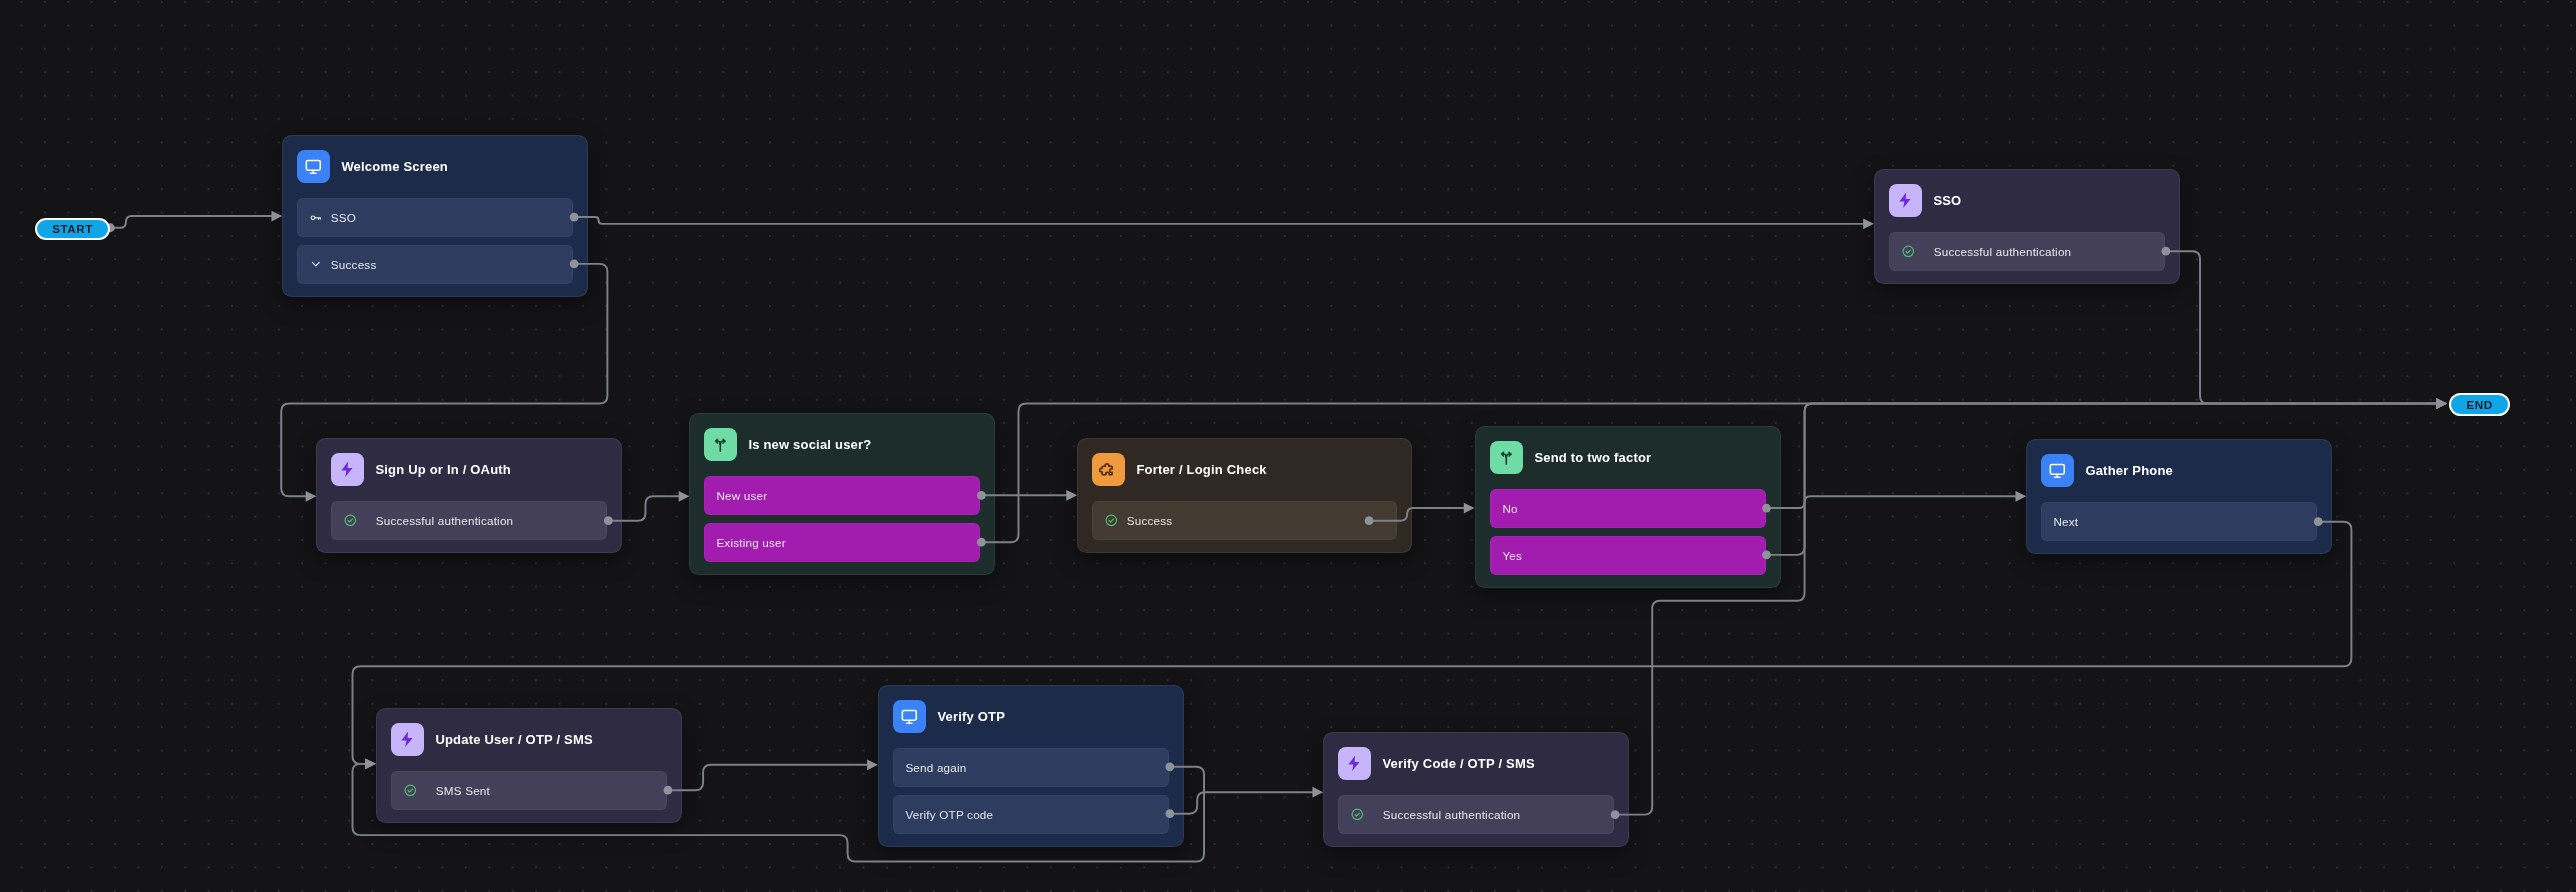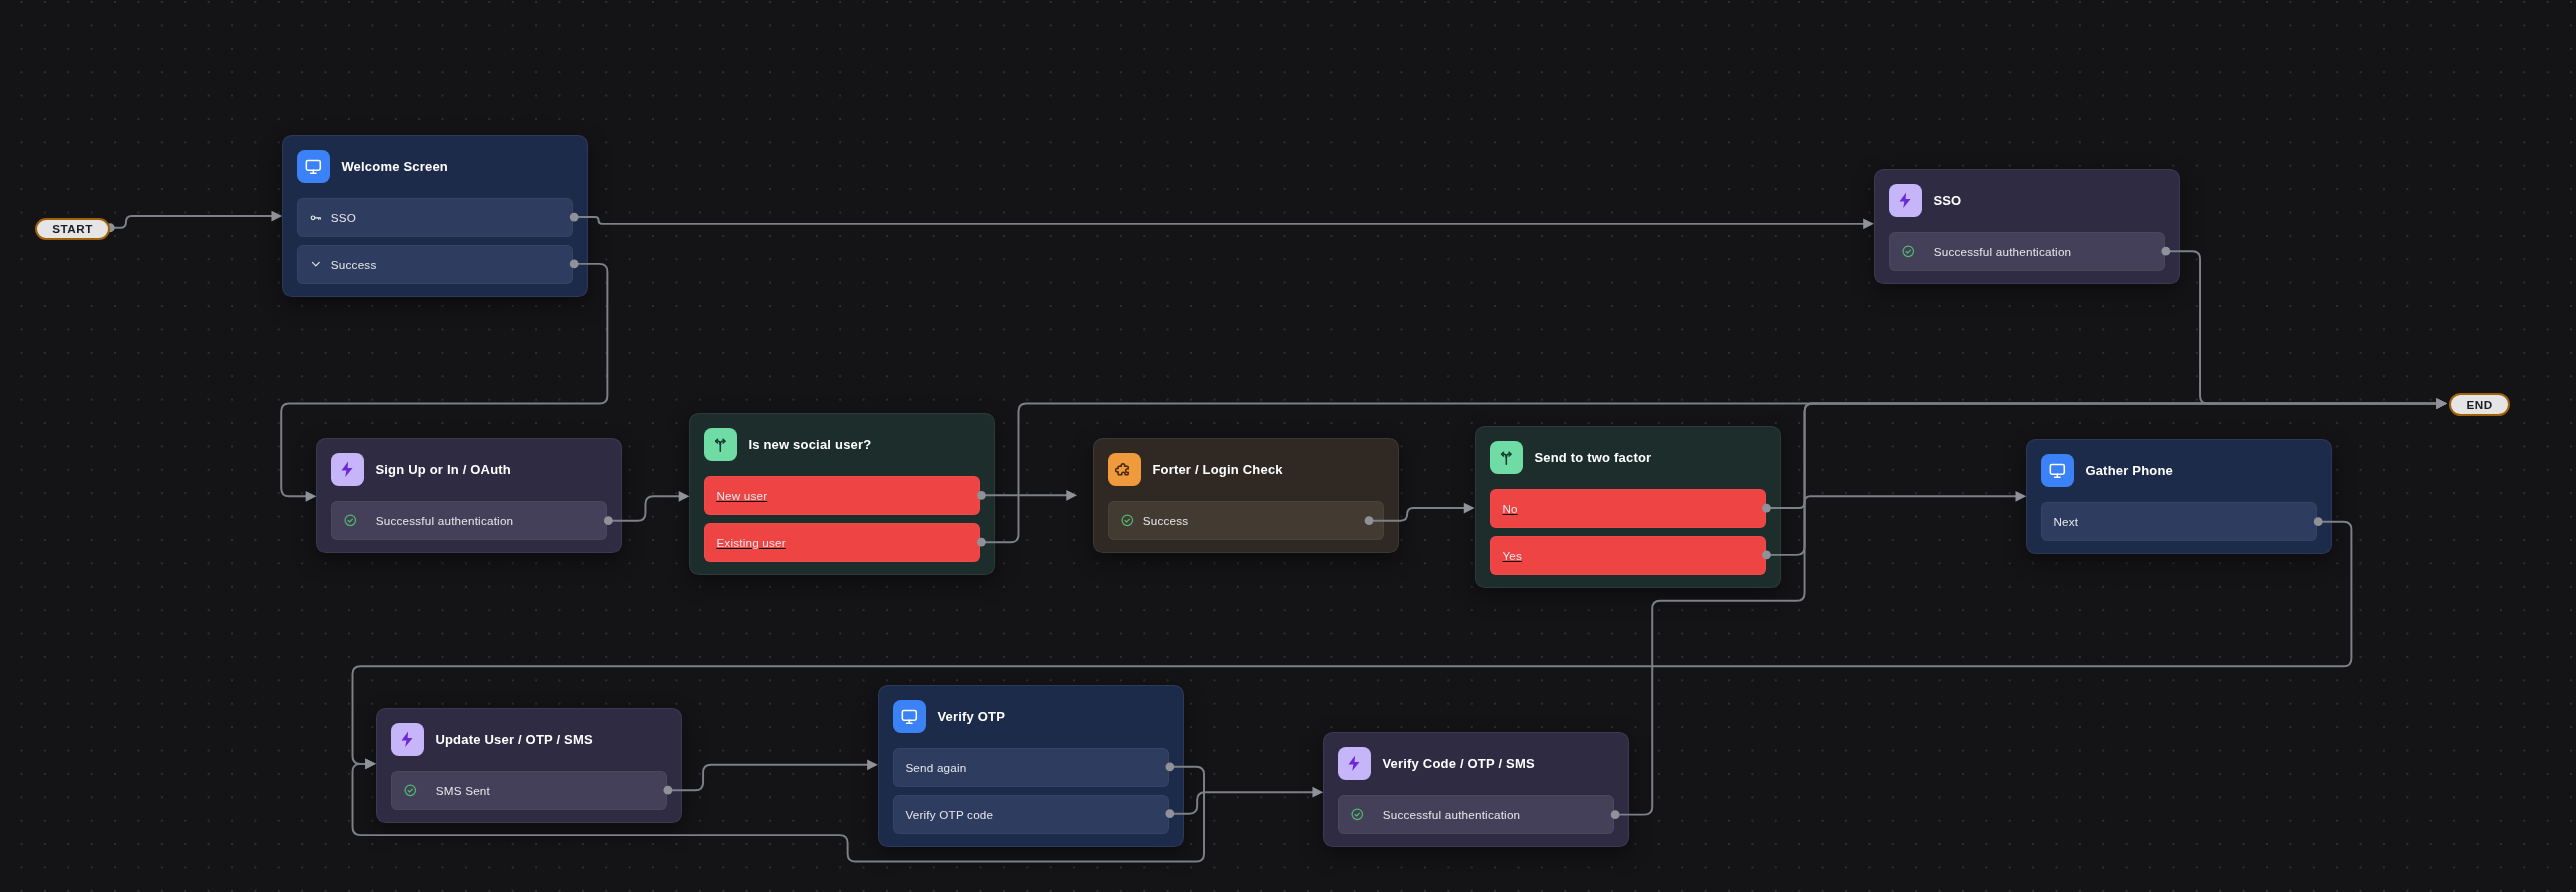--- a/index.html
+++ b/index.html
@@ -23,25 +23,25 @@
   .node-title{color:#ffffff;font-size:13px;font-weight:700;letter-spacing:0.2px;white-space:nowrap;text-align:right;}
   .rows{position:absolute;left:13.7px;right:13.7px;top:62px;display:flex;flex-direction:column;gap:7.8px;}
   .row{
     height:39px;border-radius:5.9px;display:flex;align-items:center;
     padding:0 11.7px;box-sizing:border-box;position:relative;
     border:1px solid rgba(255,255,255,0.04);
   }
   .row-label{color:#e6e7ea;font-size:11.7px;letter-spacing:0.2px;white-space:nowrap;}
   .row-icon{display:flex;align-items:center;margin-right:7.8px;}   .theme-blue{background:#1d2b4b;}   .theme-blue .row{background:#2e3c60;}
   .theme-purple{background:#2f2b43;} .theme-purple .row{background:#454059;gap:10px;}
-  .theme-teal{background:#1d2d2b;}   .theme-teal .row{background:#ef4444;text-decoration:underline;}
+  .theme-teal{background:#1d2d2b;}   .theme-teal .row{background:#a21caf;}
   .theme-orange{background:#302923;} .theme-orange .row{background:#433b32;}
   .pill{
     position:absolute;z-index:3;border-radius:976px;
-    background:#e5e5e5;border:2px solid #a16207;
+    background:#0ea5e9;border:2px solid #ffffff;
     display:flex;align-items:center;justify-content:center;
     color:#1c1d21;font-weight:700;font-size:11.7px;letter-spacing:0.5px;
     box-sizing:border-box;
   }
 </style>
 </head>
 <body>
 
 <div class="pill" id="start-pill" style="left: 35px; top: 218px; width: 75px; height: 21.5px;">START</div>
 <div class="pill" id="end-pill" style="left: 2449px; top: 393px; width: 61px; height: 22.5px;">END</div>
@@ -135,21 +135,21 @@
       <div class="row">
 
     <span class="row-label">New user</span>
   </div>
       <div class="row">
 
     <span class="row-label">Existing user</span>
   </div>
     </div>
   </div>
-<div class="node theme-orange" style="left: 1077px; top: 438px; width: 306px; height: 115px; margin-left: 16px;">
+<div class="node theme-orange" style="left: 1077px; top: 438px; width: 335px; height: 115px;">
     <div class="node-header">
       <div class="node-icon" style="background: rgb(239, 155, 61);">
         <svg width="18.6" height="18.6" viewBox="0 0 24 24" fill="none" stroke="#48270b" stroke-width="2" stroke-linecap="round" stroke-linejoin="round">
           <path d="M5 8h3.2a2.3 2.3 0 1 1 4.2 0H16a1 1 0 0 1 1 1v2.6a2.3 2.3 0 1 0 0 4.2V18a1 1 0 0 1-1 1h-3a2.3 2.3 0 1 0-4.2 0H5a1 1 0 0 1-1-1v-2.8a2.3 2.3 0 1 1 0-4.2V9a1 1 0 0 1 1-1z"></path>
         </svg>
       </div>
       <div class="node-title">Forter / Login Check</div>
     </div>
     <div class="rows">
       <div class="row">

